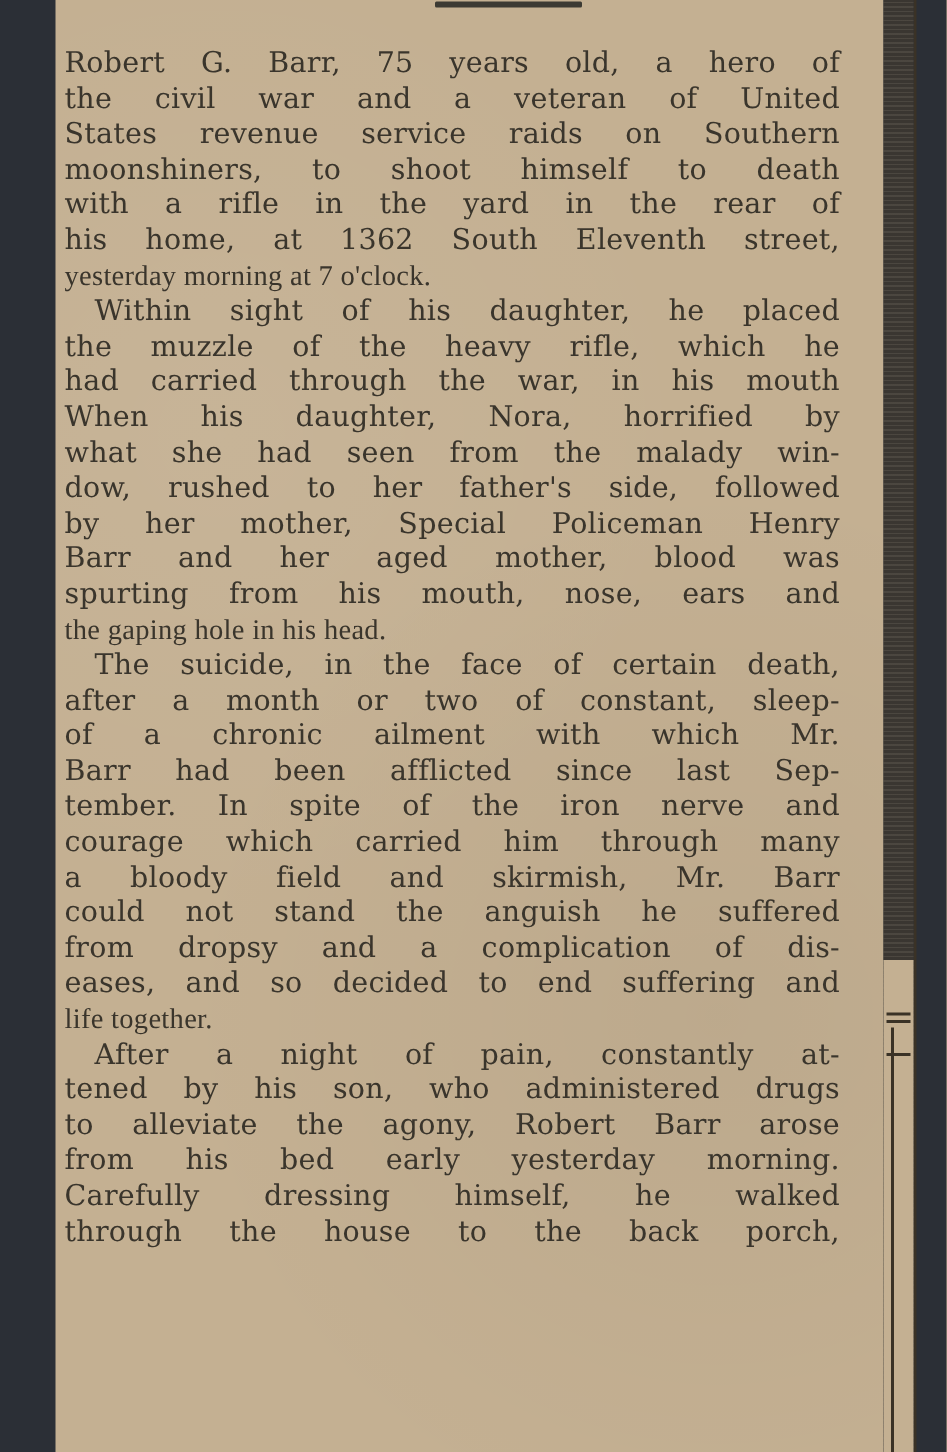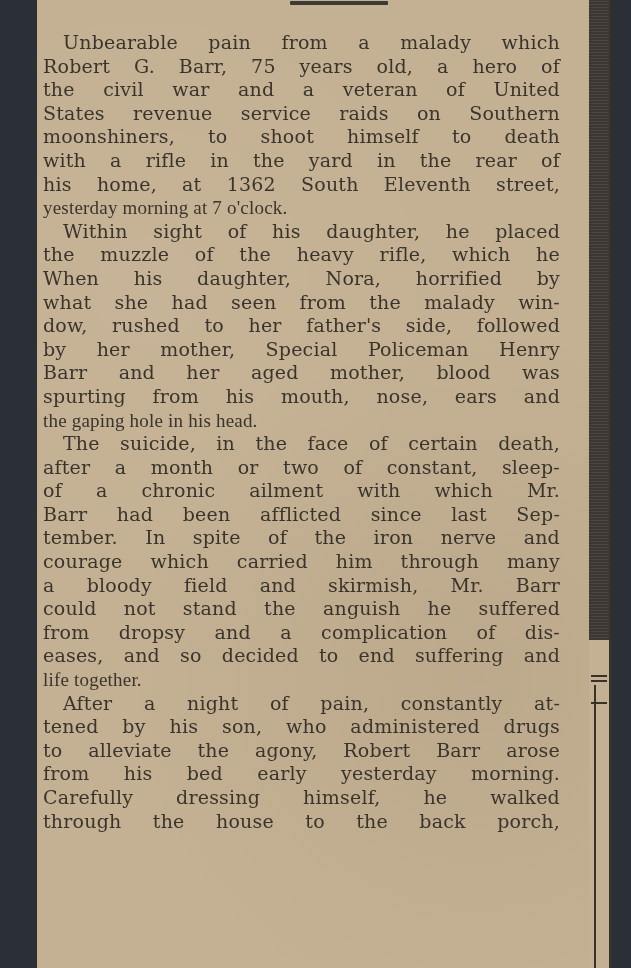--- a/index.html
+++ b/index.html
@@ -63,33 +63,33 @@
 <div class="strip-gap">
   <div class="mark1"></div>
   <div class="mark2"></div>
   <div class="mark3"></div>
   <div class="bar"></div>
 </div>
 
 <div class="article">
 
   <div>
-    <span class="line indent">Unbearable pain from a malady which</span>
     <span class="line">Robert G. Barr, 75 years old, a hero of</span>
     <span class="line">the civil war and a veteran of United</span>
     <span class="line">States revenue service raids on Southern</span>
     <span class="line">moonshiners, to shoot himself to death</span>
     <span class="line">with a rifle in the yard in the rear of</span>
     <span class="line">his home, at 1362 South Eleventh street,</span>
     <span class="line last">yesterday morning at 7 o'clock.</span>
   </div>
 
   <div>
     <span class="line indent">Within sight of his daughter, he placed</span>
     <span class="line">the muzzle of the heavy rifle, which he</span>
+    <span class="line">had carried through the war, in his mouth</span>
     <span class="line">When his daughter, Nora, horrified by</span>
     <span class="line">what she had seen from the malady win-</span>
     <span class="line">dow, rushed to her father's side, followed</span>
     <span class="line">by her mother, Special Policeman Henry</span>
     <span class="line">Barr and her aged mother, blood was</span>
     <span class="line">spurting from his mouth, nose, ears and</span>
     <span class="line last">the gaping hole in his head.</span>
   </div>
 
   <div>

